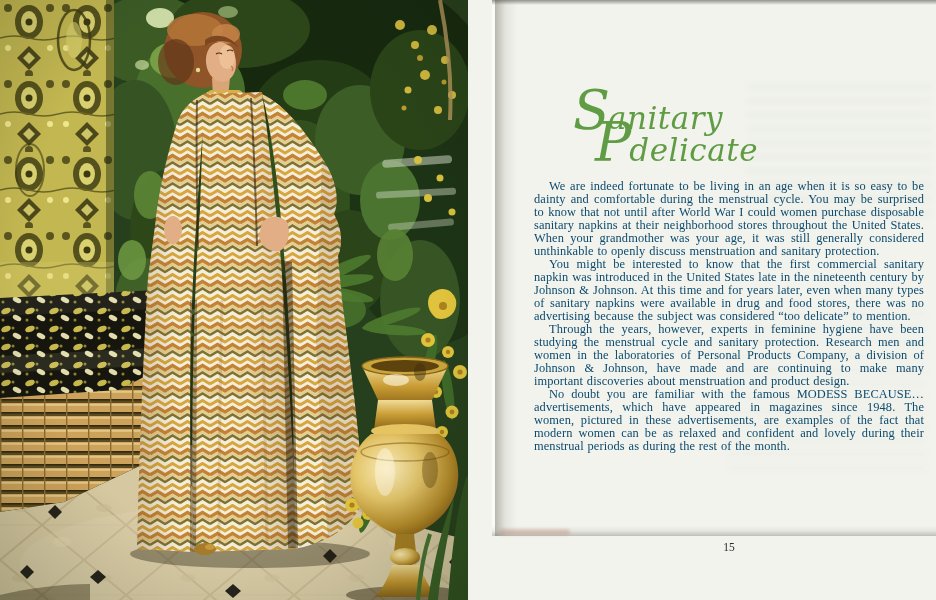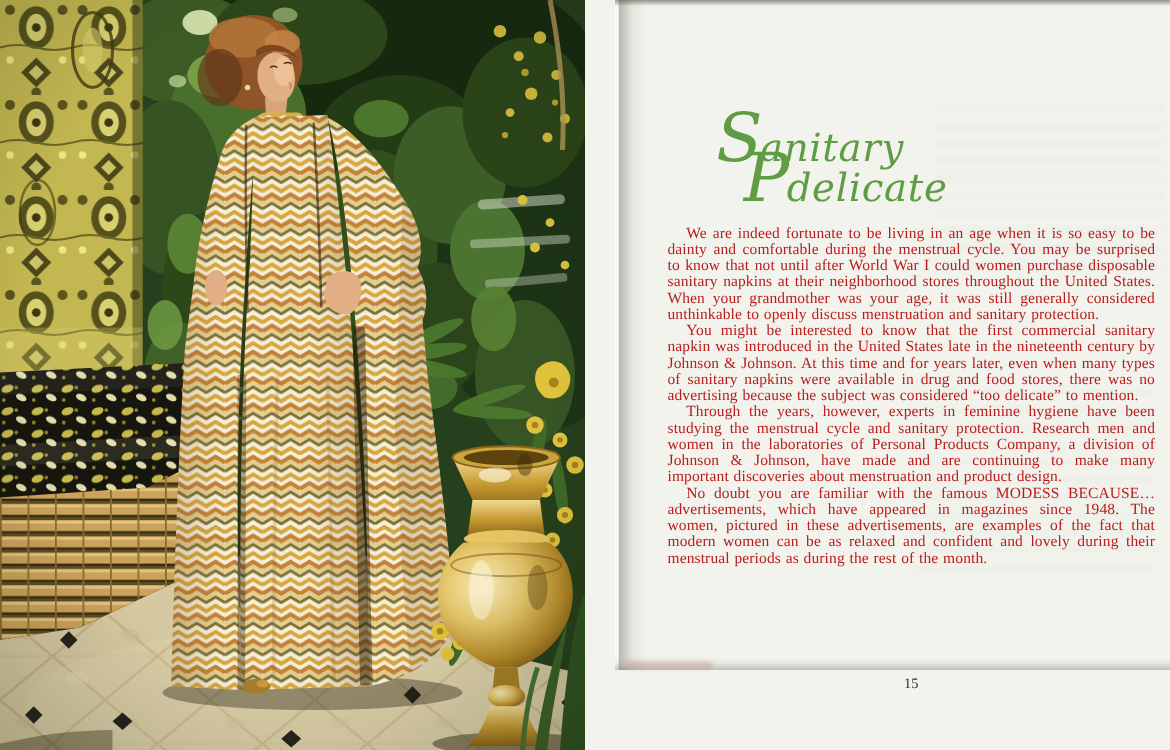--- a/index.html
+++ b/index.html
@@ -348,21 +348,21 @@
 
     <div class="title">
       <div class="title-line title-line1" style="color: rgb(95, 156, 68);">
         <span class="cap">S</span><span class="rest">anitary</span>
       </div>
       <div class="title-line title-line2" style="color: rgb(95, 156, 68);">
         <span class="cap">P</span><span class="rest">delicate</span>
       </div>
     </div>
 
-    <div class="body-text" style="color: #b91c1c;">
+    <div class="body-text" style="color: #0c4a6e;">
       <p>We are indeed fortunate to be living in an age when it is so easy to be dainty and comfortable during the menstrual cycle. You may be surprised to know that not until after World War I could women purchase disposable sanitary napkins at their neighborhood stores throughout the United States. When your grandmother was your age, it was still generally considered unthinkable to openly discuss menstruation and sanitary protection.</p>
       <p>You might be interested to know that the first commercial sanitary napkin was introduced in the United States late in the nineteenth century by Johnson &amp; Johnson. At this time and for years later, even when many types of sanitary napkins were available in drug and food stores, there was no advertising because the subject was considered “too delicate” to mention.</p>
       <p>Through the years, however, experts in feminine hygiene have been studying the menstrual cycle and sanitary protection. Research men and women in the laboratories of Personal Products Company, a division of Johnson &amp; Johnson, have made and are continuing to make many important discoveries about menstruation and product design.</p>
       <p>No doubt you are familiar with the famous MODESS BECAUSE… advertisements, which have appeared in magazines since 1948. The women, pictured in these advertisements, are examples of the fact that modern women can be as relaxed and confident and lovely during their menstrual periods as during the rest of the month.</p>
     </div>
 
     <div class="page-number">15</div>
 
     <div class="sliver"></div>
     <div class="gutter"></div>

